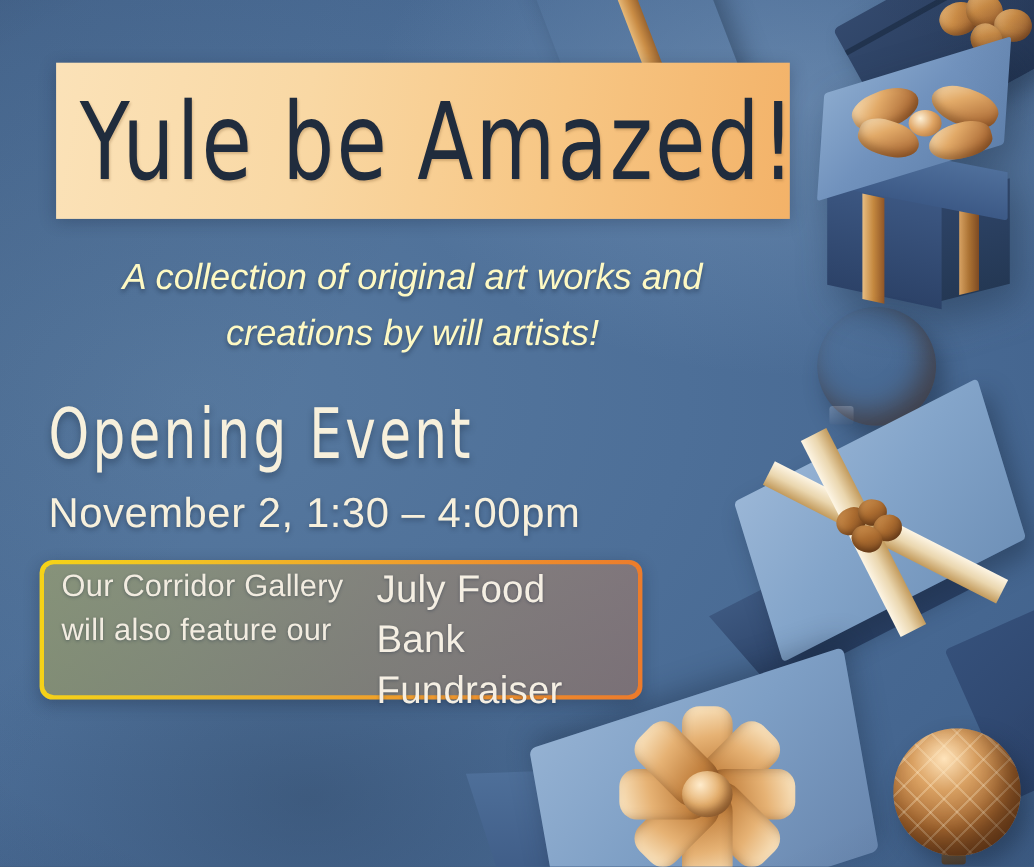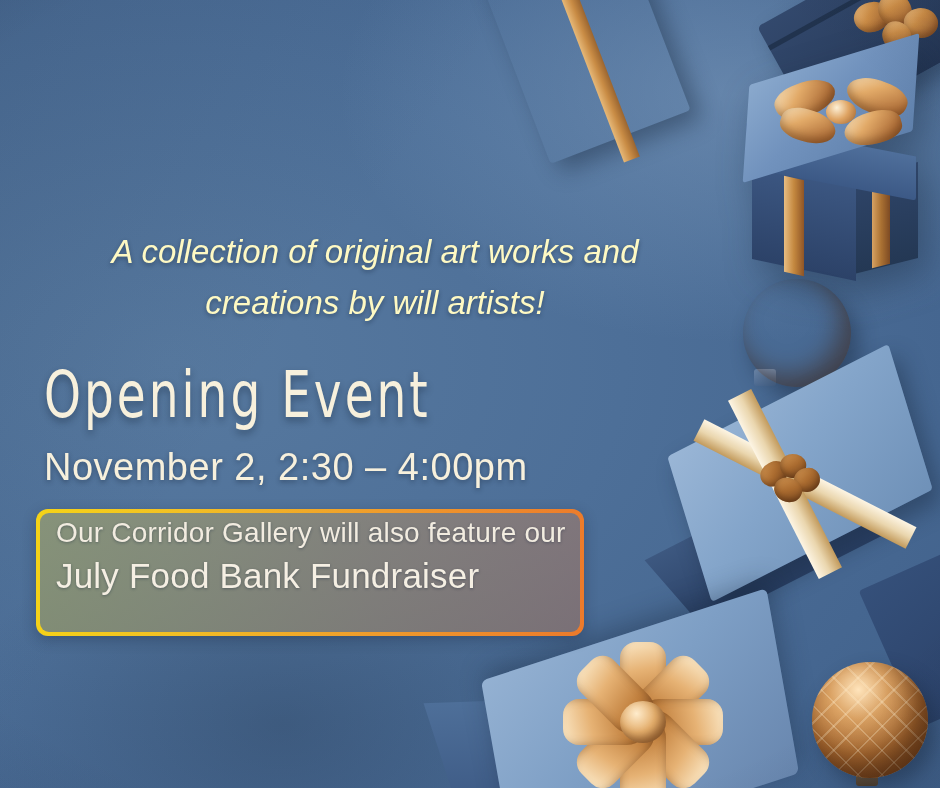--- a/index.html
+++ b/index.html
@@ -317,22 +317,22 @@
     padding: 4px;
     background: linear-gradient(95deg, #f5d317 0%, #f2c024 26%, #ef9c2c 62%, #ec7a2b 100%);
     box-shadow: 0 4px 14px rgba(20,34,56,0.30);
     box-sizing: border-box;
   }
   #fundraiser-inner {
     width: 100%; height: 100%;
     border-radius: 9px;
     background: linear-gradient(170deg, rgba(92,122,160,0.72) 0%, rgba(78,108,148,0.72) 100%);
     display: flex;
-    flex-direction: column;
-    justify-content: flex-start;
+    flex-direction: row;
+    justify-content: flex-end;
     padding-left: 16px;
     box-sizing: border-box;
   }
   #fundraiser-line1 {
     font-family: "Liberation Sans", sans-serif;
     font-size: 28px;
     color: #f2ece0;
     letter-spacing: 0.2px;
     line-height: 40px;
     text-shadow: 0 1px 3px rgba(22,38,60,0.40);
@@ -419,29 +419,32 @@
     </div>
   </div>
 
   <div class="prop" id="ornament-lattice-cap"></div>
   <div class="prop" id="ornament-lattice"></div>
 
   <div class="vignette"></div>
 
   <div id="content">
 
+    <div id="title-banner">
+      <div id="title-text">Yule be Amazed!</div>
+    </div>
 
     <div id="subtitle">
       <span class="ln">A collection of original art works and</span>
       <span class="ln">creations by will artists!</span>
     </div>
 
     <div id="opening-event">Opening Event</div>
 
-    <div id="event-date">November 2,  2:30 – 4:00pm</div>
+    <div id="event-date">November 2,  1:30 – 4:00pm</div>
 
     <div id="fundraiser-box">
       <div id="fundraiser-inner">
         <div id="fundraiser-line1">Our Corridor Gallery will also feature our</div>
         <div id="fundraiser-line2">July Food Bank Fundraiser</div>
       </div>
     </div>
 
   </div>
 </div>

